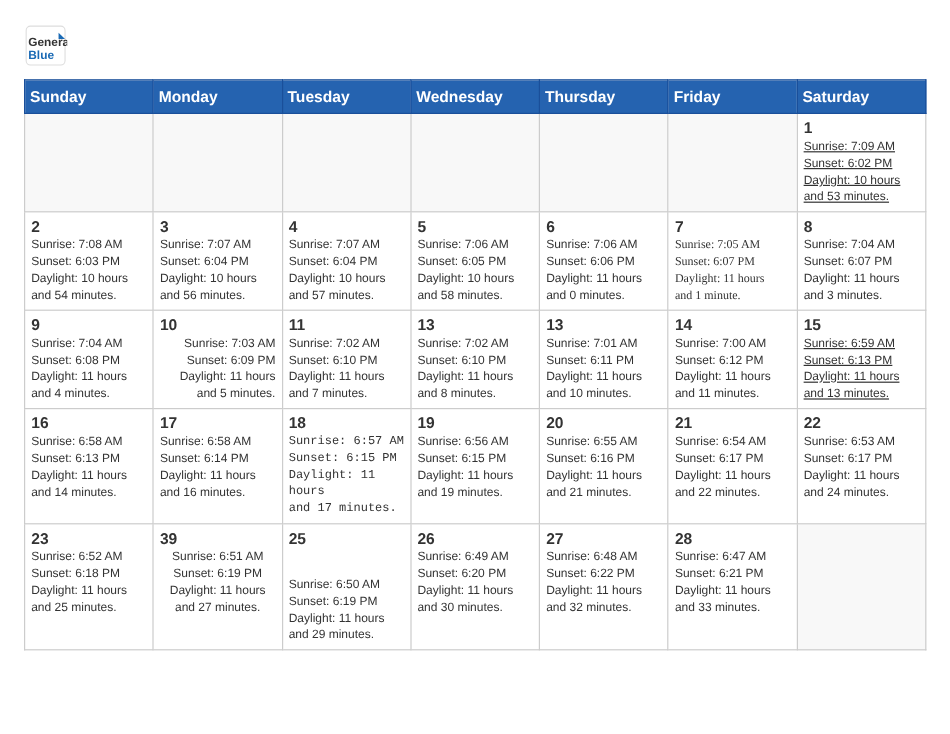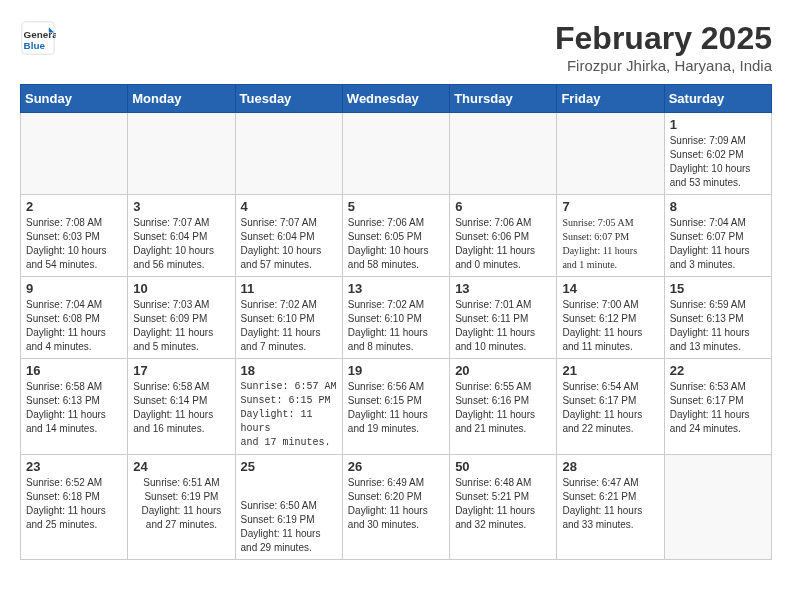--- a/index.html
+++ b/index.html
@@ -80,24 +80,20 @@
 
 <div class="header">
   <div class="logo">
     <svg class="logo-icon" viewBox="0 0 40 40">
       <rect x="2" y="2" width="36" height="36" rx="4" fill="#fff" stroke="#ddd" stroke-width="1"></rect>
       <text x="4" y="20" font-size="11" font-weight="bold" fill="#333" font-family="Arial">General</text>
       <text x="4" y="32" font-size="11" font-weight="bold" fill="#1a6ab5" font-family="Arial">Blue</text>
       <polygon points="32,8 38,14 32,14" fill="#1a6ab5"></polygon>
     </svg>
   </div>
-  <div class="title-block">
-    <div class="month-title">February 2025</div>
-    <div class="subtitle">Firozpur Jhirka, Haryana, India</div>
-  </div>
 </div>
 
 <table class="calendar">
   <thead>
     <tr>
     <th>Sunday</th>
         <th>Monday</th>
         <th>Tuesday</th>
         <th>Wednesday</th>
         <th>Thursday</th>
@@ -108,21 +104,21 @@
   <tbody id="calendar-body">
   <tr>
         <td class="empty"></td>
         <td class="empty"></td>
         <td class="empty"></td>
         <td class="empty"></td>
         <td class="empty"></td>
         <td class="empty"></td>
         <td>
           <span class="day-num">1</span>
-          <div class="day-info" style="white-space: pre-line;">Sunrise: 7:09 AM
+          <div class="day-info" style="white-space: pre-line; text-decoration: underline;">Sunrise: 7:09 AM
 Sunset: 6:02 PM
 Daylight: 10 hours
 and 53 minutes.</div>
         </td>
       </tr>
       <tr>
         <td>
           <span class="day-num">2</span>
           <div class="day-info" style="white-space: pre-line;">Sunrise: 7:08 AM
 Sunset: 6:03 PM
@@ -175,21 +171,21 @@
       <tr>
         <td>
           <span class="day-num">9</span>
           <div class="day-info" style="white-space: pre-line;">Sunrise: 7:04 AM
 Sunset: 6:08 PM
 Daylight: 11 hours
 and 4 minutes.</div>
         </td>
         <td>
           <span class="day-num">10</span>
-          <div class="day-info" style="white-space: pre-line;">Sunrise: 7:03 AM
+          <div class="day-info" style="white-space: pre-line; text-align: right;">Sunrise: 7:03 AM
 Sunset: 6:09 PM
 Daylight: 11 hours
 and 5 minutes.</div>
         </td>
         <td>
           <span class="day-num">11</span>
           <div class="day-info" style="white-space: pre-line;">Sunrise: 7:02 AM
 Sunset: 6:10 PM
 Daylight: 11 hours
 and 7 minutes.</div>
@@ -210,21 +206,21 @@
         </td>
         <td>
           <span class="day-num">14</span>
           <div class="day-info" style="white-space: pre-line;">Sunrise: 7:00 AM
 Sunset: 6:12 PM
 Daylight: 11 hours
 and 11 minutes.</div>
         </td>
         <td>
           <span class="day-num">15</span>
-          <div class="day-info" style="white-space: pre-line;">Sunrise: 6:59 AM
+          <div class="day-info" style="white-space: pre-line; text-decoration: underline;">Sunrise: 6:59 AM
 Sunset: 6:13 PM
 Daylight: 11 hours
 and 13 minutes.</div>
         </td>
       </tr>
       <tr>
         <td>
           <span class="day-num">16</span>
           <div class="day-info" style="white-space: pre-line;">Sunrise: 6:58 AM
 Sunset: 6:13 PM
@@ -276,44 +272,44 @@
       </tr>
       <tr>
         <td>
           <span class="day-num">23</span>
           <div class="day-info" style="white-space: pre-line;">Sunrise: 6:52 AM
 Sunset: 6:18 PM
 Daylight: 11 hours
 and 25 minutes.</div>
         </td>
         <td>
-          <span class="day-num">24</span>
+          <span class="day-num">39</span>
           <div class="day-info" style="white-space: pre-line; text-align: center;">Sunrise: 6:51 AM
 Sunset: 6:19 PM
 Daylight: 11 hours
 and 27 minutes.</div>
         </td>
         <td>
           <span class="day-num">25</span>
           <div class="day-info" style="white-space: pre-line; margin-top: 25px;">Sunrise: 6:50 AM
 Sunset: 6:19 PM
 Daylight: 11 hours
 and 29 minutes.</div>
         </td>
         <td>
           <span class="day-num">26</span>
           <div class="day-info" style="white-space: pre-line;">Sunrise: 6:49 AM
 Sunset: 6:20 PM
 Daylight: 11 hours
 and 30 minutes.</div>
         </td>
         <td>
-          <span class="day-num">50</span>
+          <span class="day-num">27</span>
           <div class="day-info" style="white-space: pre-line;">Sunrise: 6:48 AM
-Sunset: 5:21 PM
+Sunset: 6:22 PM
 Daylight: 11 hours
 and 32 minutes.</div>
         </td>
         <td>
           <span class="day-num">28</span>
           <div class="day-info" style="white-space: pre-line;">Sunrise: 6:47 AM
 Sunset: 6:21 PM
 Daylight: 11 hours
 and 33 minutes.</div>
         </td>

